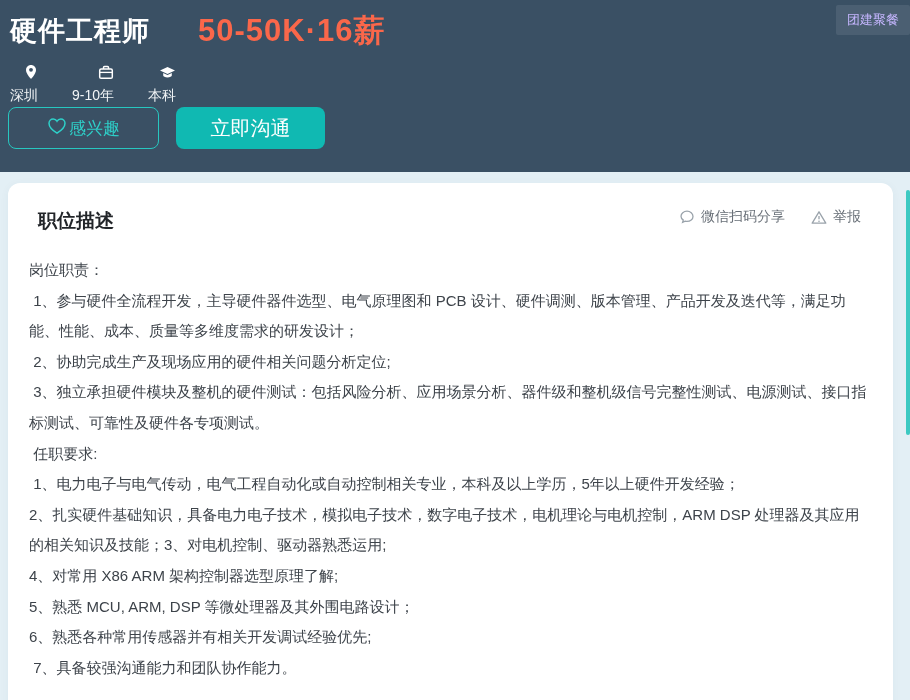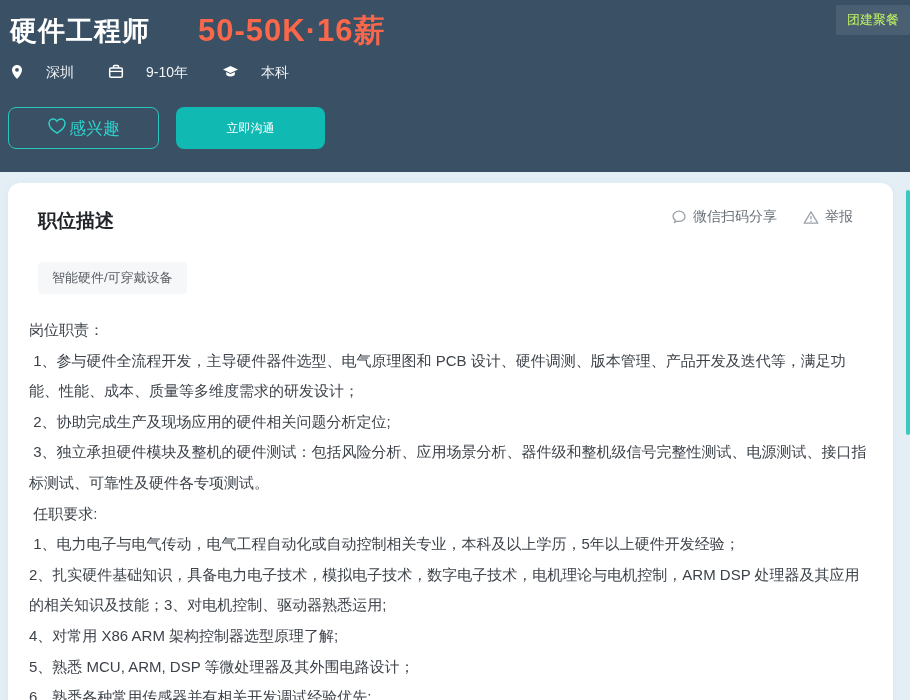--- a/index.html
+++ b/index.html
@@ -30,32 +30,32 @@
     margin-left: 48px;
     font-size: 31px; font-weight: 700; color: #fa674a;
     letter-spacing: 1px; line-height: 38px;
   }
   .perks {
     position: absolute; top: 5px; right: 0;
     display: flex; gap: 13px;
   }
   .perk {
     background: rgba(255,255,255,0.09);
-    color: #bef264;
+    color: #c4b5fd;
     font-size: 13px;
     padding: 6px 11px;
     border-radius: 2px;
     white-space: nowrap;
   }
   .info-row {
     position: absolute; top: 64px; left: 10px;
     display: flex; align-items: center; gap: 34px;
     font-size: 14px; color: #f2f5f7;
   }
-  .info-item { display: flex; align-items: flex-start; gap: 22px; }
+  .info-item { display: flex; align-items: flex-end; gap: 7px; flex-direction: column; }
   .info-item svg { display: block; }
   .btn-row {
     position: absolute; top: 107px; left: 8px;
     display: flex; gap: 17px;
   }
   .btn {
     height: 42px; border-radius: 8px; cursor: pointer;
     display: inline-flex; align-items: center; justify-content: center;
     font-family: inherit;
   }
@@ -65,41 +65,41 @@
     border: 1px solid #27c7c0;
     color: #2ed0c9;
     font-size: 17px;
     gap: 2px;
   }
   .btn-solid {
     width: 149px;
     background: #10b9b2;
     border: none;
     color: #ffffff;
-    font-size: 12px;
+    font-size: 20px;
   }
 
   
   .card {
     position: absolute; top: 183px; left: 8px;
     width: 885px; height: 540px;
     background: #ffffff;
     border-radius: 12px;
     box-shadow: 0 2px 10px rgba(40,70,90,0.05);
     padding: 25px 30px 0 30px;
   }
   .card-head {
     display: flex; align-items: flex-start; justify-content: space-between;
   }
   .section-title {
     font-size: 19px; font-weight: 700; color: #222529;
   }
   .head-actions {
     display: flex; align-items: center; gap: 26px;
-    margin-right: 10px;
+    margin-right: 2px;
   }
   .head-action {
     display: flex; align-items: center; gap: 6px;
     font-size: 14px; color: #6b7publi278;
     color: #697078;
     cursor: pointer;
   }
   .head-action svg { display: block; }
   .chip {
     display: inline-block;
@@ -201,21 +201,20 @@
               <path d="M8 1.8L14.8 13.2H1.2z" fill="none" stroke="#9aa3ab" stroke-width="1.3" stroke-linejoin="round"></path>
               <line x1="8" y1="6" x2="8" y2="9.2" stroke="#9aa3ab" stroke-width="1.3"></line>
               <circle cx="8" cy="11.2" r="0.8" fill="#9aa3ab"></circle>
             </svg>
         </span>
         <span>举报</span>
       </span>
     </div>
   </div>
 
-  <div class="chip">智能硬件/可穿戴设备</div>
 
   <div class="desc">岗位职责：
  1、参与硬件全流程开发，主导硬件器件选型、电气原理图和 PCB 设计、硬件调测、版本管理、产品开发及迭代等，满足功能、性能、成本、质量等多维度需求的研发设计；
  2、协助完成生产及现场应用的硬件相关问题分析定位;
  3、独立承担硬件模块及整机的硬件测试：包括风险分析、应用场景分析、器件级和整机级信号完整性测试、电源测试、接口指标测试、可靠性及硬件各专项测试。
  任职要求:
  1、电力电子与电气传动，电气工程自动化或自动控制相关专业，本科及以上学历，5年以上硬件开发经验；
 2、扎实硬件基础知识，具备电力电子技术，模拟电子技术，数字电子技术，电机理论与电机控制，ARM DSP 处理器及其应用的相关知识及技能；3、对电机控制、驱动器熟悉运用;
 4、对常用 X86 ARM 架构控制器选型原理了解;
 5、熟悉 MCU, ARM, DSP 等微处理器及其外围电路设计；

